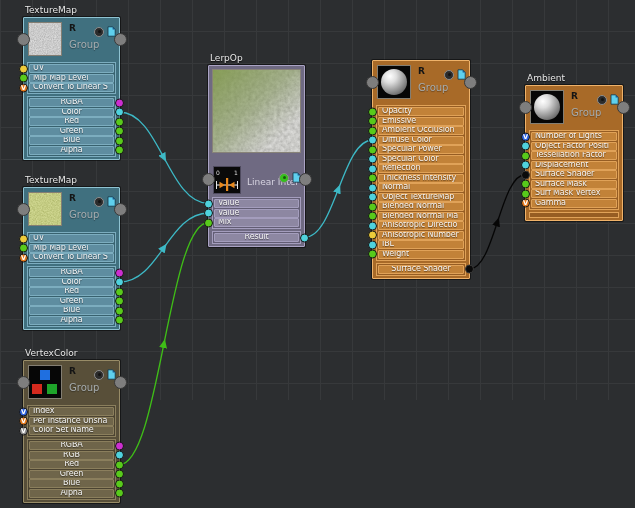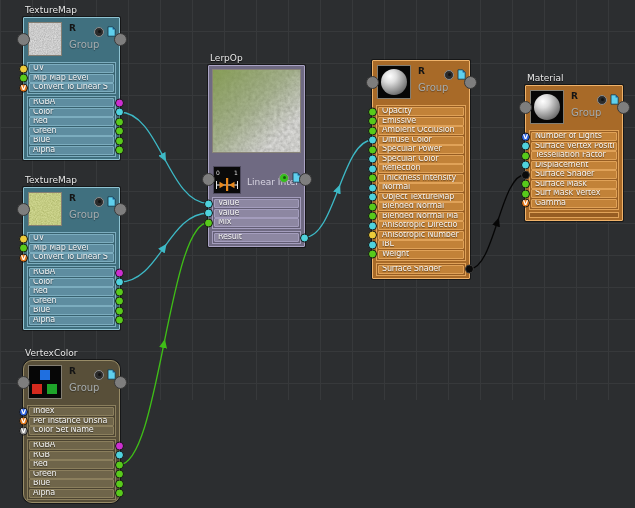--- a/index.html
+++ b/index.html
@@ -32,21 +32,21 @@
     border:1px solid #393939;z-index:5}
   .sidedot.l{left:-7.5px}.sidedot.r{right:-7.5px}
   .sec{margin:1px 3px 2px 3px;border:1px solid var(--rowb);background:var(--section);padding:1px}
   .sec.empty{height:6px}
   .row{position:relative;height:9px;margin-bottom:.5px;border:1px solid var(--rowb);
     background:var(--row);border-radius:1px}
   .row:last-child{margin-bottom:0}
   .lbl{display:block;height:100%;overflow:hidden;white-space:nowrap;padding:0 3px;
     font-size:8px;line-height:6.5px;letter-spacing:-.15px;color:#f4f4f4;
     text-shadow:0 1px 1px rgba(0,0,0,.5)}
-  .row.out .lbl{text-align:left}
+  .row.out .lbl{text-align:center}
   .port{position:absolute;width:9px;height:9px;border-radius:50%;border:1px solid #161616;
     top:50%;transform:translateY(-50%);z-index:6;text-align:center}
   .port.in{left:-11px}.port.out{right:-11px}
   .port b{display:block;font-size:6.5px;line-height:7px;color:#fff;font-weight:bold;
     font-family:"DejaVu Sans",sans-serif}
   
   .preview{margin:3px 3px 0 3px;height:84px;border:1px solid rgba(235,225,205,.5);
     background:#222;overflow:hidden}
   .lhead{position:relative;height:32px;margin-top:11px}
   .licon{position:absolute;left:4px;top:2px;width:28px;height:28px;background:#0a0a0a;
@@ -244,21 +244,21 @@
         <div class="row out">
           <span class="port out" style="background: rgb(88, 202, 27);"></span>
           <span class="lbl">Blue</span>
         </div>
         <div class="row out">
           <span class="port out" style="background: rgb(88, 202, 27);"></span>
           <span class="lbl">Alpha</span>
         </div>
       </div>
     </div>
-    <div class="node" style="left: 23px; top: 360px; width: 97px; border-radius: 9px; --body: #584f39; --row: #6f654a; --rowb: #8b7f5d; --border: #988c67; --section: #4b4331;">
+    <div class="node" style="left: 23px; top: 360px; width: 97px; --body: #584f39; --row: #6f654a; --rowb: #8b7f5d; --border: #988c67; --section: #4b4331;">
       <div class="ntitle">VertexColor</div>
       <div class="nheader">
         <span class="thumb">
           <span class="sq" style="background: rgb(31, 111, 224); left: 11px; top: 4px;"></span>
           <span class="sq" style="background: rgb(212, 42, 30); left: 3px; top: 18px;"></span>
           <span class="sq" style="background: rgb(30, 163, 42); left: 18px; top: 18px;"></span>
         </span>
         <span class="rlabel">R</span>
         <span class="grouplabel">Group</span>
         <span class="hicons">
@@ -457,21 +457,21 @@
         </div>
       </div>
       <div class="sec">
         <div class="row out">
           <span class="port out" style="background: rgb(10, 10, 10); border-color: rgb(58, 58, 58);"></span>
           <span class="lbl">Surface Shader</span>
         </div>
       </div>
     </div>
     <div class="node" style="left: 525px; top: 85px; width: 98px; --body: #a86a28; --row: #c28238; --rowb: #e0a258; --border: #efb269; --section: #965d23;">
-      <div class="ntitle">Material</div>
+      <div class="ntitle">Ambient</div>
       <div class="nheader">
         <span class="thumb">
           <span class="ball"></span>
         </span>
         <span class="rlabel">R</span>
         <span class="grouplabel">Group</span>
         <span class="hicons">
           <span class="ci" style="background: rgb(43, 43, 43);">
             <i></i>
           </span>
@@ -485,21 +485,21 @@
       <span class="sidedot r" style="top: 14.5px;"></span>
       <div class="sec">
         <div class="row in">
           <span class="port in" style="background: rgb(46, 98, 224);">
             <b>V</b>
           </span>
           <span class="lbl">Number of Lights</span>
         </div>
         <div class="row in">
           <span class="port in" style="background: rgb(79, 210, 221);"></span>
-          <span class="lbl">Surface Vertex Positi</span>
+          <span class="lbl">Object Factor Positi</span>
         </div>
         <div class="row in">
           <span class="port in" style="background: rgb(88, 202, 27);"></span>
           <span class="lbl">Tessellation Factor</span>
         </div>
         <div class="row in">
           <span class="port in" style="background: rgb(79, 210, 221);"></span>
           <span class="lbl">Displacement</span>
         </div>
         <div class="row in">

